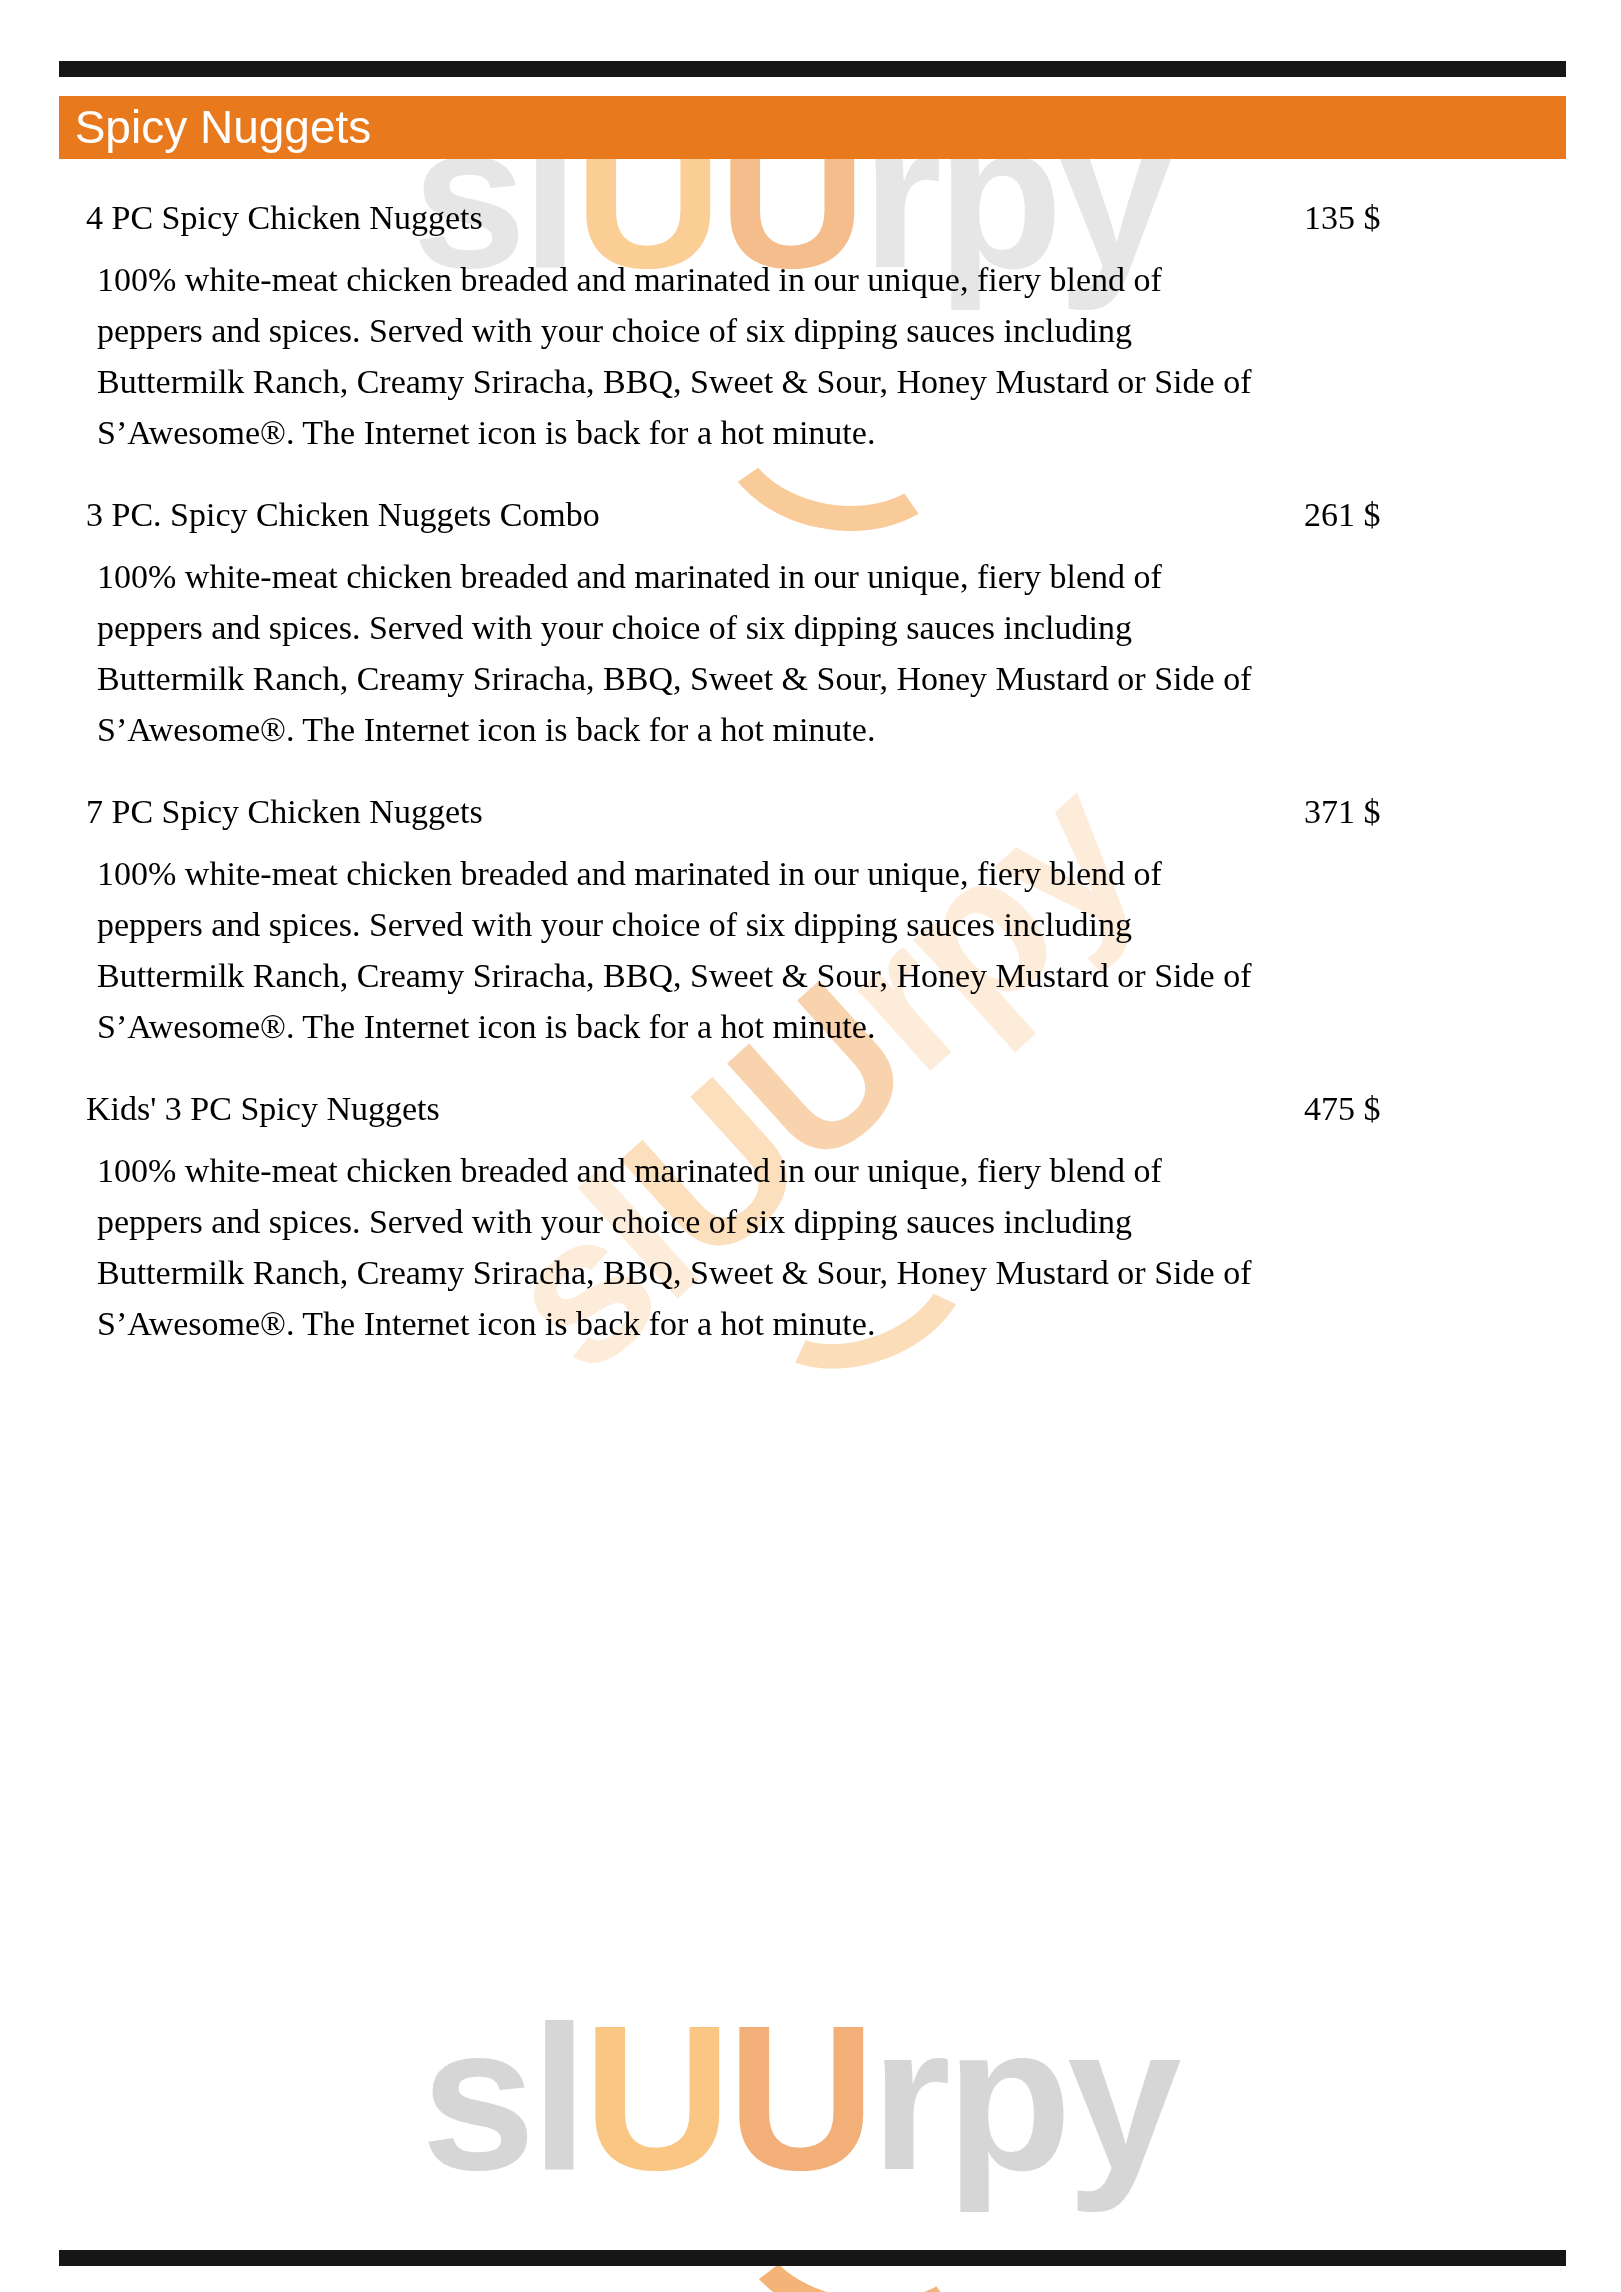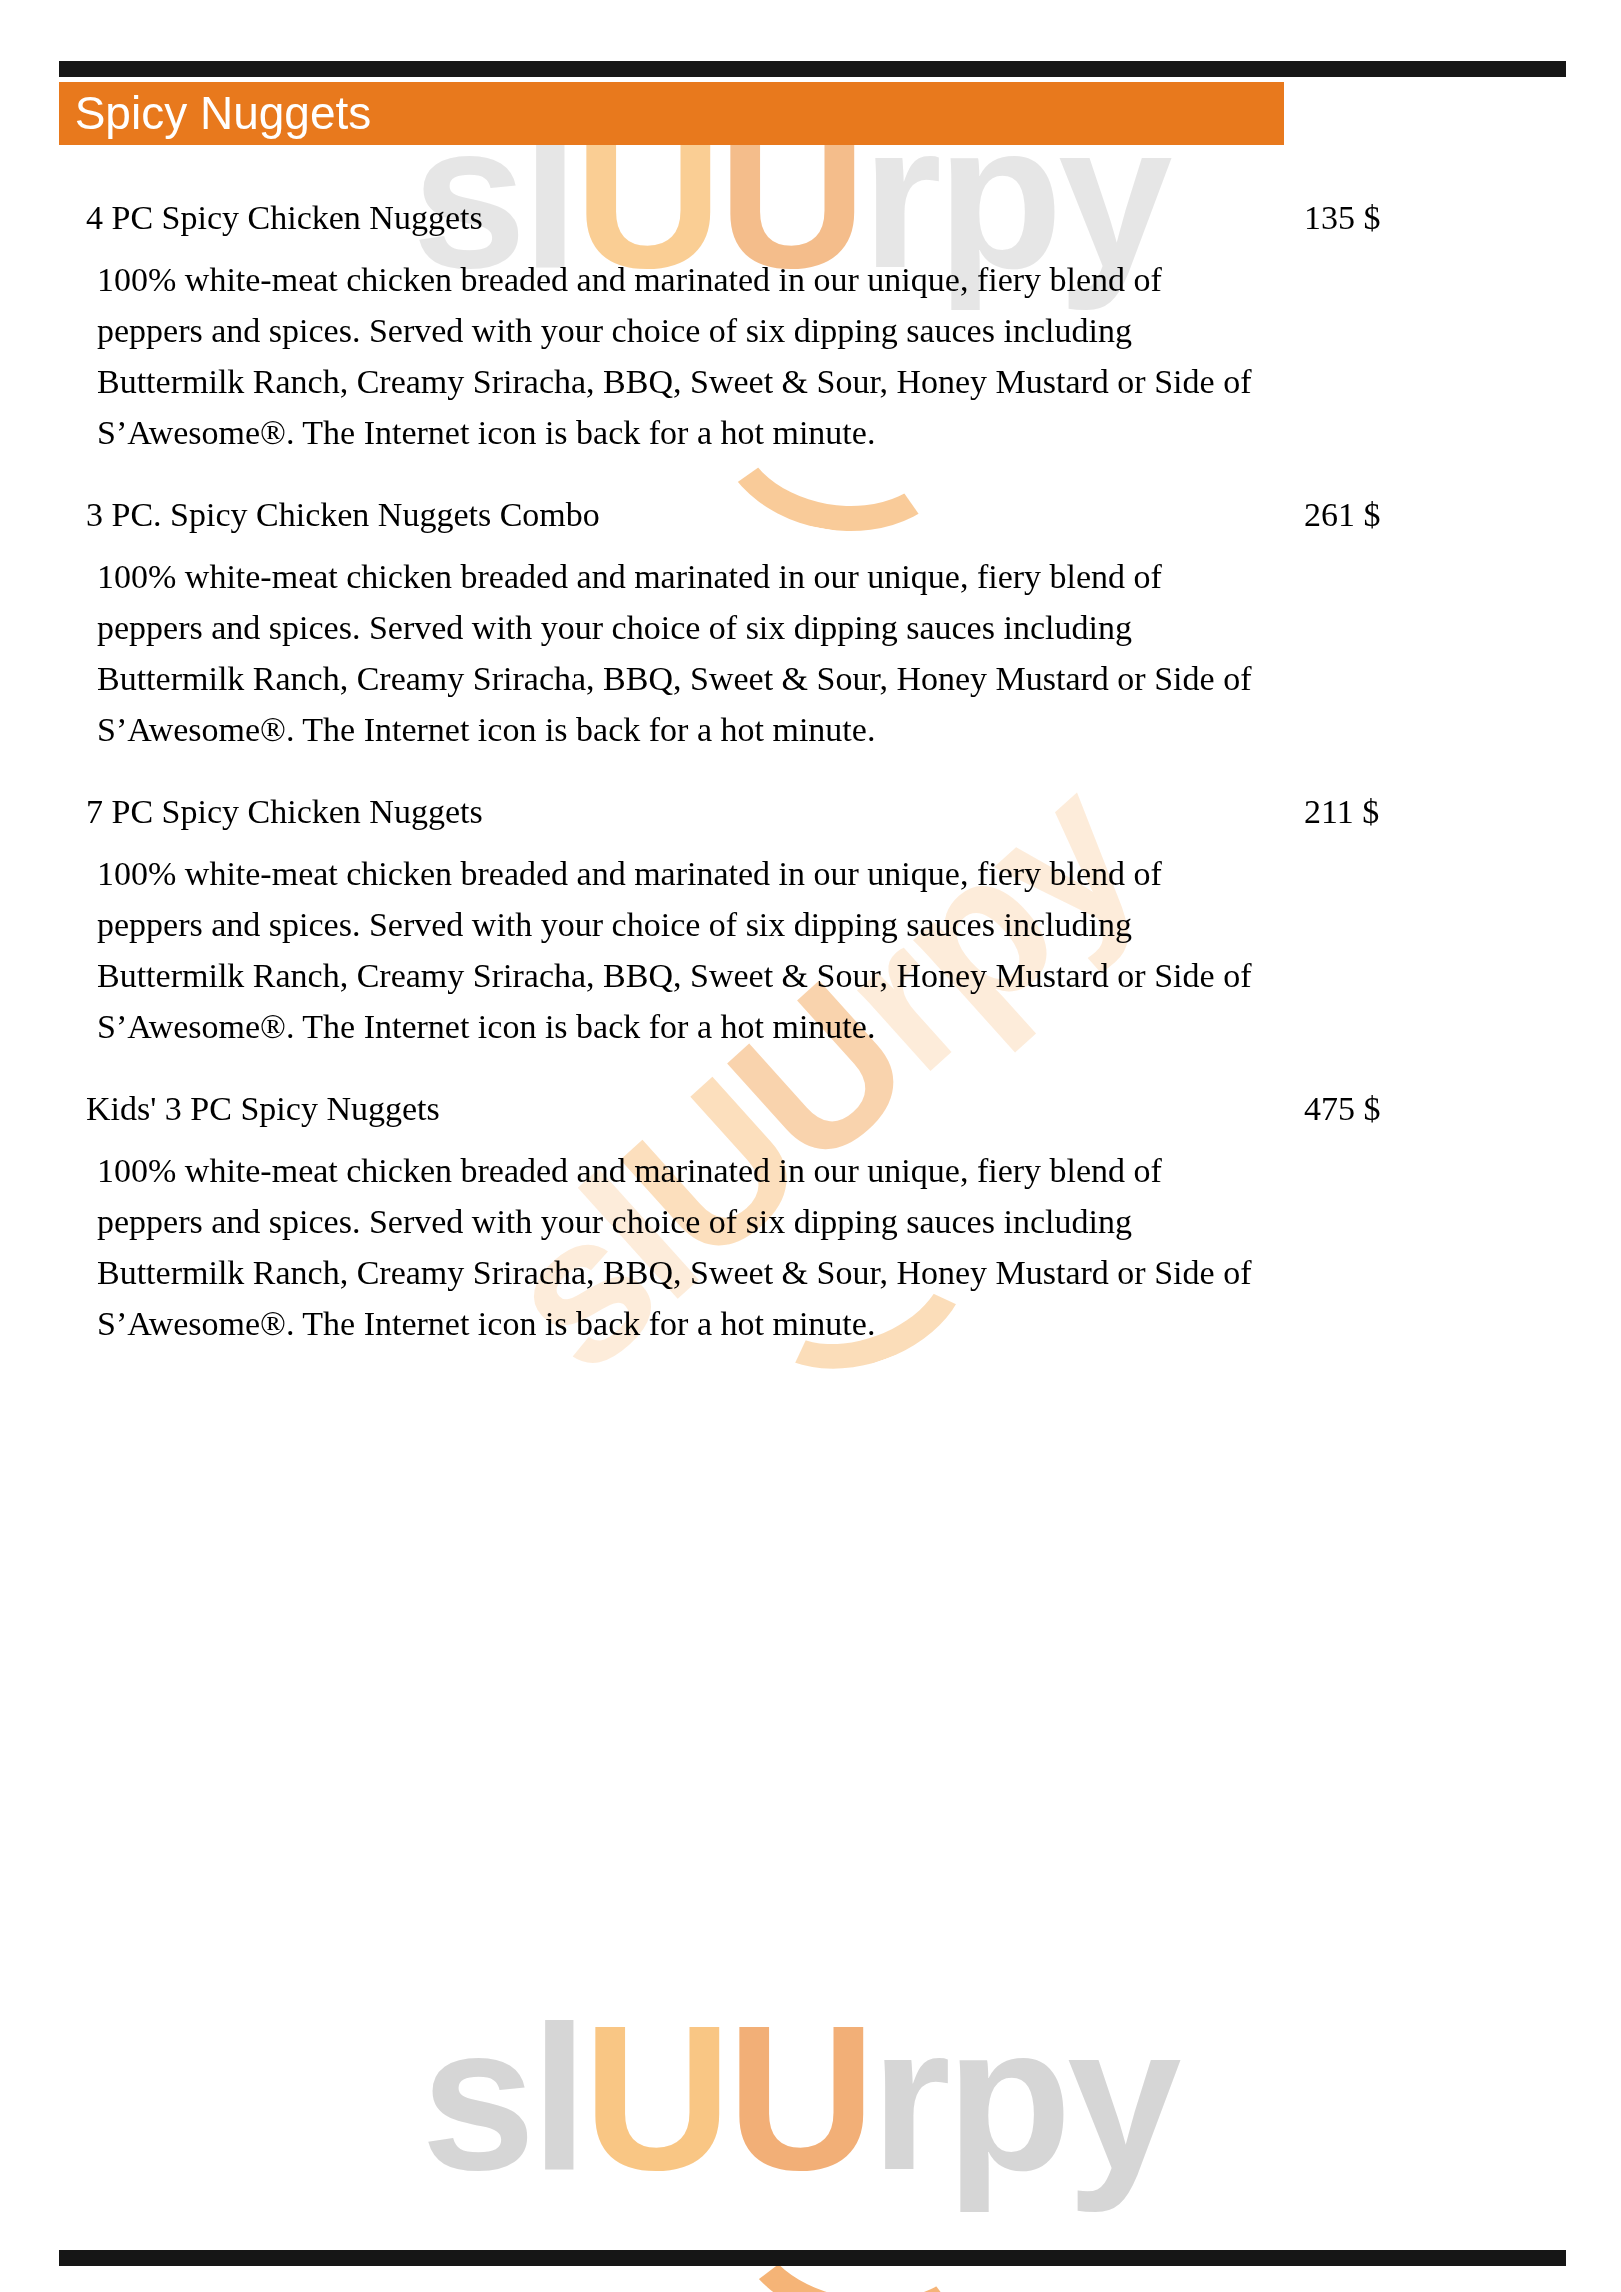--- a/index.html
+++ b/index.html
@@ -21,22 +21,22 @@
     background: #161616;
     z-index: 2;
   }
   .bar.top { top: 61px; }
   .bar.bottom { top: 2250px; }
 
   
   .header-band {
     position: absolute;
     left: 59px;
-    top: 82px;
-    width: 1225px;
+    top: 96px;
+    width: 1507px;
     height: 63px;
     background: #E8791D;
     z-index: 2;
   }
   .header-band h1 {
     margin: 0;
     padding: 4.9px 0 0 15.7px;
     font-family: "Liberation Sans", sans-serif;
     font-weight: normal;
     font-size: 46px;
@@ -139,21 +139,21 @@
   </div>
 
   <div class="menu-item">
     <div class="item-name">3 PC. Spicy Chicken Nuggets Combo</div>
     <div class="item-price">261 $</div>
     <p class="item-desc">100% white-meat chicken breaded and marinated in our unique, fiery blend of peppers and spices. Served with your choice of six dipping sauces including Buttermilk Ranch, Creamy Sriracha, BBQ, Sweet &amp; Sour, Honey Mustard or Side of S’Awesome®. The Internet icon is back for a hot minute.</p>
   </div>
 
   <div class="menu-item">
     <div class="item-name">7 PC Spicy Chicken Nuggets</div>
-    <div class="item-price">211 $</div>
+    <div class="item-price">371 $</div>
     <p class="item-desc">100% white-meat chicken breaded and marinated in our unique, fiery blend of peppers and spices. Served with your choice of six dipping sauces including Buttermilk Ranch, Creamy Sriracha, BBQ, Sweet &amp; Sour, Honey Mustard or Side of S’Awesome®. The Internet icon is back for a hot minute.</p>
   </div>
 
   <div class="menu-item">
     <div class="item-name">Kids' 3 PC Spicy Nuggets</div>
     <div class="item-price">475 $</div>
     <p class="item-desc">100% white-meat chicken breaded and marinated in our unique, fiery blend of peppers and spices. Served with your choice of six dipping sauces including Buttermilk Ranch, Creamy Sriracha, BBQ, Sweet &amp; Sour, Honey Mustard or Side of S’Awesome®. The Internet icon is back for a hot minute.</p>
   </div>
 
 </div>

